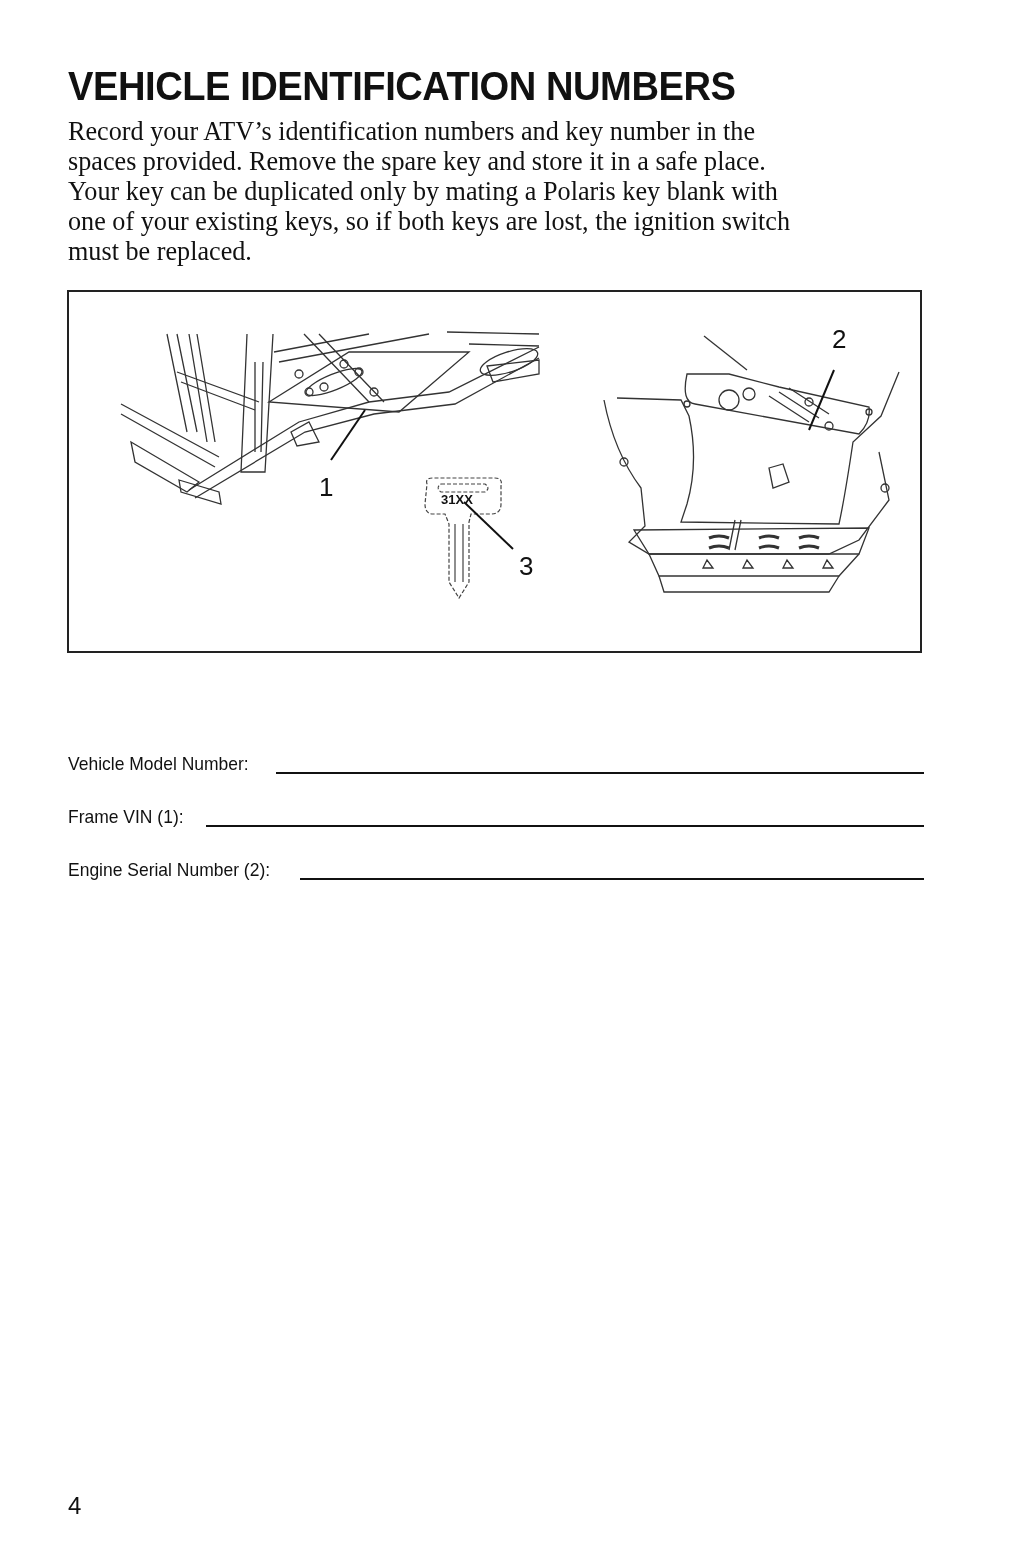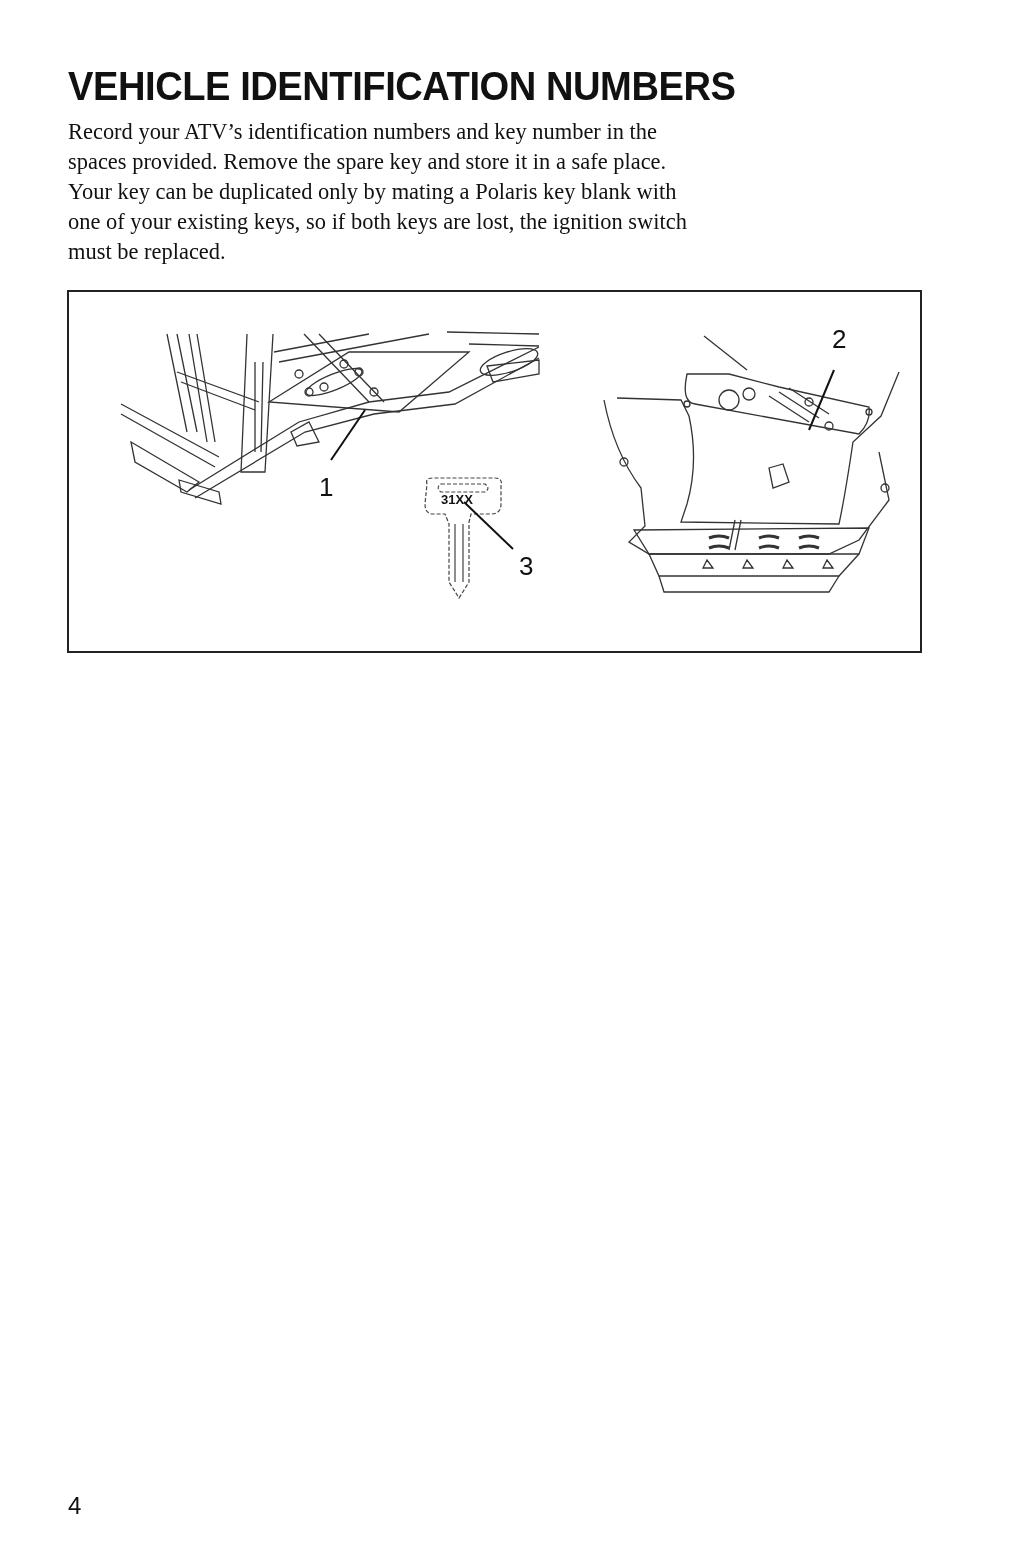--- a/index.html
+++ b/index.html
@@ -5,21 +5,21 @@
   html, body { margin:0; padding:0; background:#ffffff; }
   body { width:1024px; height:1560px; position:relative; overflow:hidden; color:#111; }
   .title {
     position:absolute; left:68px; top:62px;
     font-family:"Liberation Sans", sans-serif; font-weight:bold;
     font-size:41px; letter-spacing:-0.5px; line-height:48px; margin:0;
     transform:scaleX(0.93); transform-origin:left top; white-space:nowrap;
   }
   .intro {
     position:absolute; left:68px; top:116px; width:880px;
-    font-family:"Liberation Serif", serif; font-size:24px; line-height:30px;
+    font-family:"Liberation Serif", serif; font-size:28px; line-height:30px;
     margin:0;
   }
   .intro span { display:block; white-space:nowrap; transform:scaleX(0.935); transform-origin:left top; }
   .figure {
     position:absolute; left:67px; top:290px; width:855px; height:363px;
     border:2px solid #222; box-sizing:border-box;
   }
   .figure svg { position:absolute; left:0; top:0; }
   .callout { font-family:"Liberation Sans", sans-serif; font-size:26px; fill:#111; }
   .keytext { font-family:"Liberation Sans", sans-serif; font-size:13px; font-weight:bold; fill:#111; }
@@ -122,15 +122,27 @@
       <circle cx="555" cy="170" r="4"></circle>
         <circle cx="816" cy="196" r="4"></circle>
     </g>
 
     <line x1="765" y1="78" x2="740" y2="138" stroke="#111" stroke-width="2"></line>
     <text x="763" y="56" class="callout">2</text>
   </svg>
 </div>
 
 <div class="fields">
+  <div class="field">
+    <span class="label">Vehicle Model Number:</span>
+    <span class="line"></span>
+  </div>
+  <div class="field">
+    <span class="label">Frame VIN (1):</span>
+    <span class="line"></span>
+  </div>
+  <div class="field">
+    <span class="label">Engine Serial Number (2):</span>
+    <span class="line"></span>
+  </div>
 </div>
 
 <div class="page-number">4</div>
 
 </body></html>

